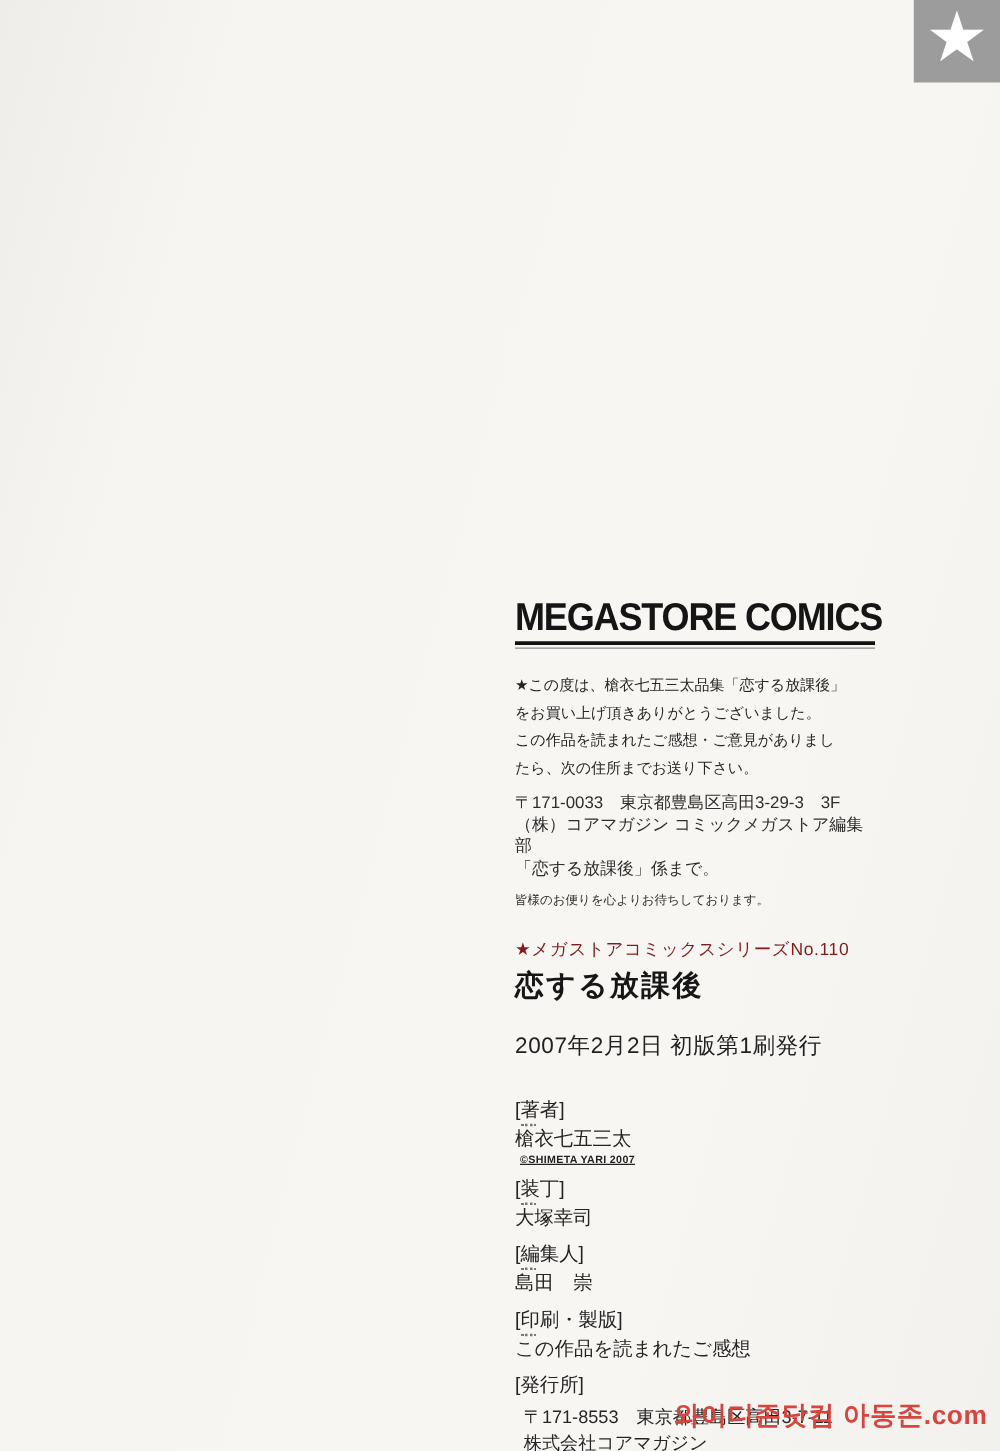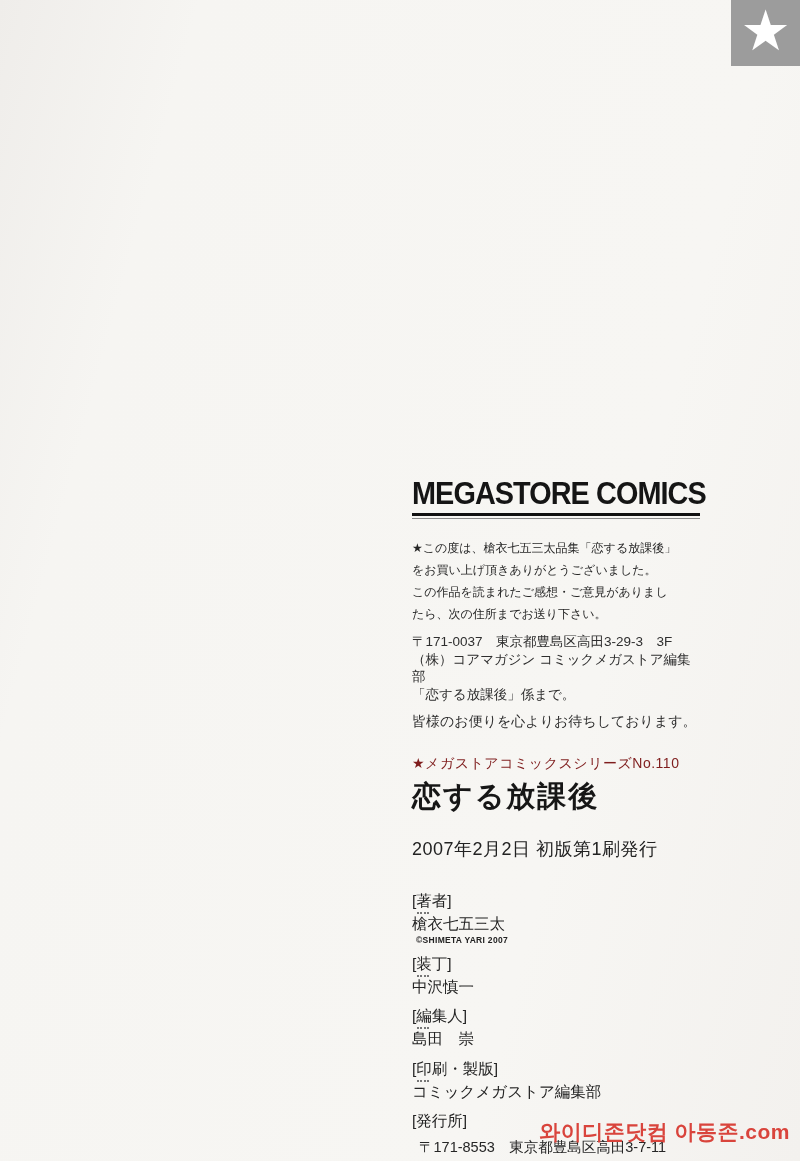--- a/index.html
+++ b/index.html
@@ -70,32 +70,32 @@
   }
   .address {
     margin-top: 8px;
     font-size: 13.5px;
     line-height: 17.5px;
     white-space: pre-line;
     color: #2e2e2e;
   }
   .closing {
     margin-top: 10px;
-    font-size: 14px;
+    font-size: 10px;
     color: #2e2e2e;
   }
   .series {
     margin-top: 24px;
     font-size: 14px;
     letter-spacing: 0.5px;
     color: #7f1d1d;
   }
   .book-title {
     margin-top: 4px;
-    font-size: 29px;
+    font-size: 23px;
     font-weight: bold;
     letter-spacing: 2px;
     color: #161616;
   }
   .pub-date {
     margin-top: 20px;
     font-size: 18px;
     letter-spacing: 0.5px;
     color: #222;
   }
@@ -121,20 +121,21 @@
   .credit-value {
     text-align: right;
     font-family: Liberation Mono, monospace;
   }
   .copyright {
     font-size: 8.5px;
     font-weight: bold;
     letter-spacing: 0.3px;
     margin-left: 4px;
     color: #222;
+    text-decoration: underline;
   }
   .publisher-label {
     margin-top: 2px;
   }
   .publisher-lines {
     margin-top: 5px;
     margin-left: 7px;
     font-size: 14.5px;
     line-height: 21px;
     white-space: pre-line;
@@ -161,55 +162,55 @@
 
   <div class="col">
 
     <div class="logo">MEGASTORE COMICS</div>
     <div class="rule-top"></div>
 
     <div class="intro">★この度は、槍衣七五三太品集「恋する放課後」
 をお買い上げ頂きありがとうございました。
 この作品を読まれたご感想・ご意見がありまし
 たら、次の住所までお送り下さい。</div>
-    <div class="address">〒171-0037　東京都豊島区高田3-29-3　3F
+    <div class="address">〒171-0033　東京都豊島区高田3-29-3　3F
 （株）コアマガジン コミックメガストア編集部
 「恋する放課後」係まで。</div>
     <div class="closing">皆様のお便りを心よりお待ちしております。</div>
 
     <div class="series">★メガストアコミックスシリーズNo.110</div>
     <div class="book-title">恋する放課後</div>
     <div class="pub-date">2007年2月2日 初版第1刷発行</div>
 
     <div class="credits">
 
       <div class="credit-row">
         <span>[著者]</span>
         <span class="leader"></span>
         <span class="credit-value">槍衣七五三太</span>
         <span class="copyright">©SHIMETA YARI 2007</span>
       </div>
 
       <div class="credit-row">
         <span>[装丁]</span>
         <span class="leader"></span>
-        <span class="credit-value">中沢慎一</span>
+        <span class="credit-value">大塚幸司</span>
       </div>
 
 
       <div class="credit-row">
         <span>[編集人]</span>
         <span class="leader"></span>
         <span class="credit-value">島田　崇</span>
       </div>
 
       <div class="credit-row">
         <span>[印刷・製版]</span>
         <span class="leader"></span>
-        <span class="credit-value">コミックメガストア編集部</span>
+        <span class="credit-value">この作品を読まれたご感想</span>
       </div>
 
       <div class="publisher-label">[発行所]</div>
       <div class="publisher-lines">〒171-8553　東京都豊島区高田3-7-11
 株式会社コアマガジン
 電話 (03) 5950-5100</div>
 
     </div>
 
   </div>

